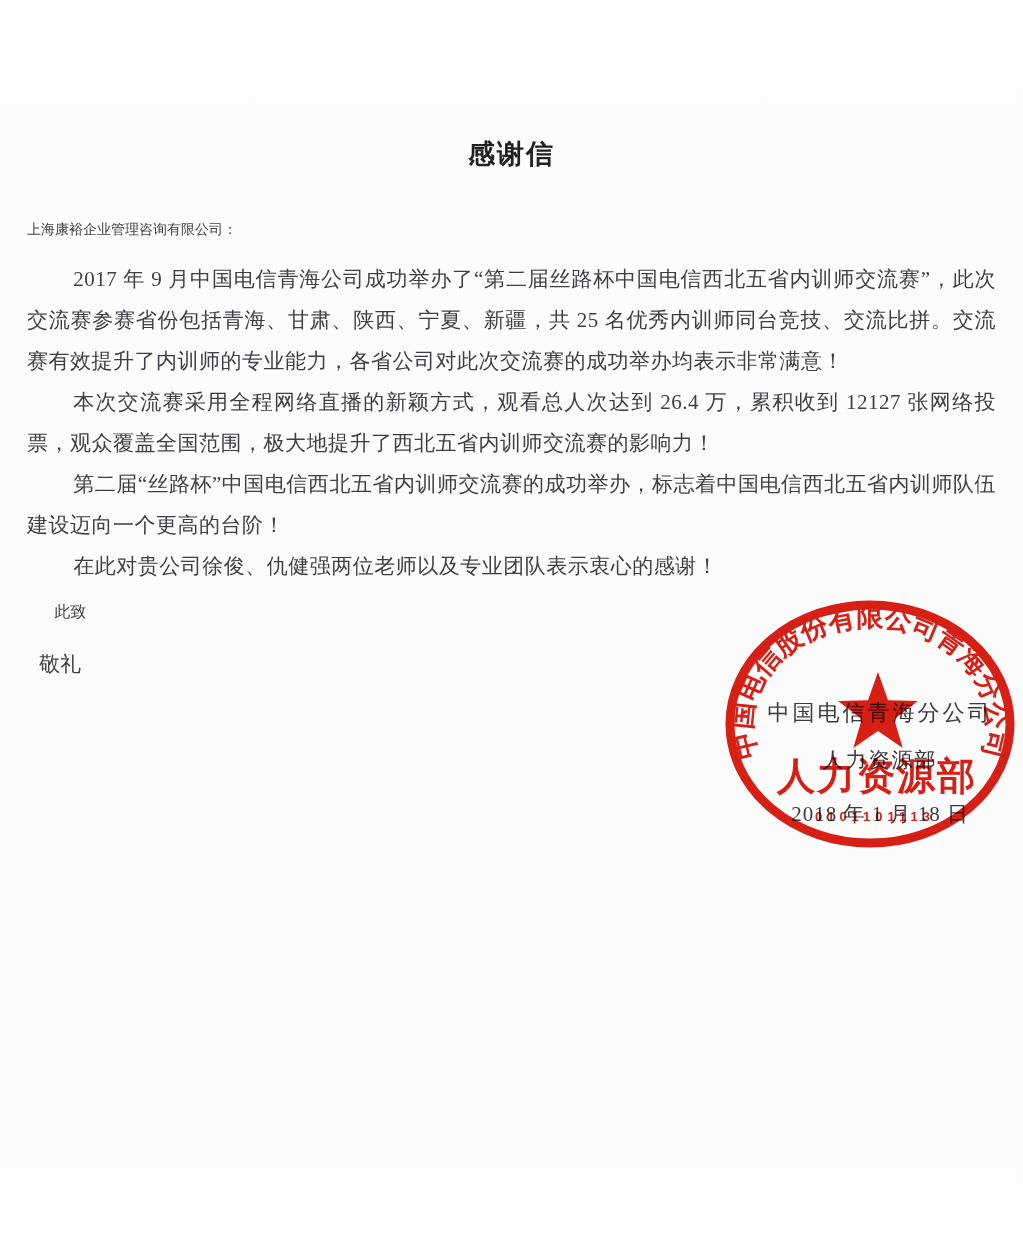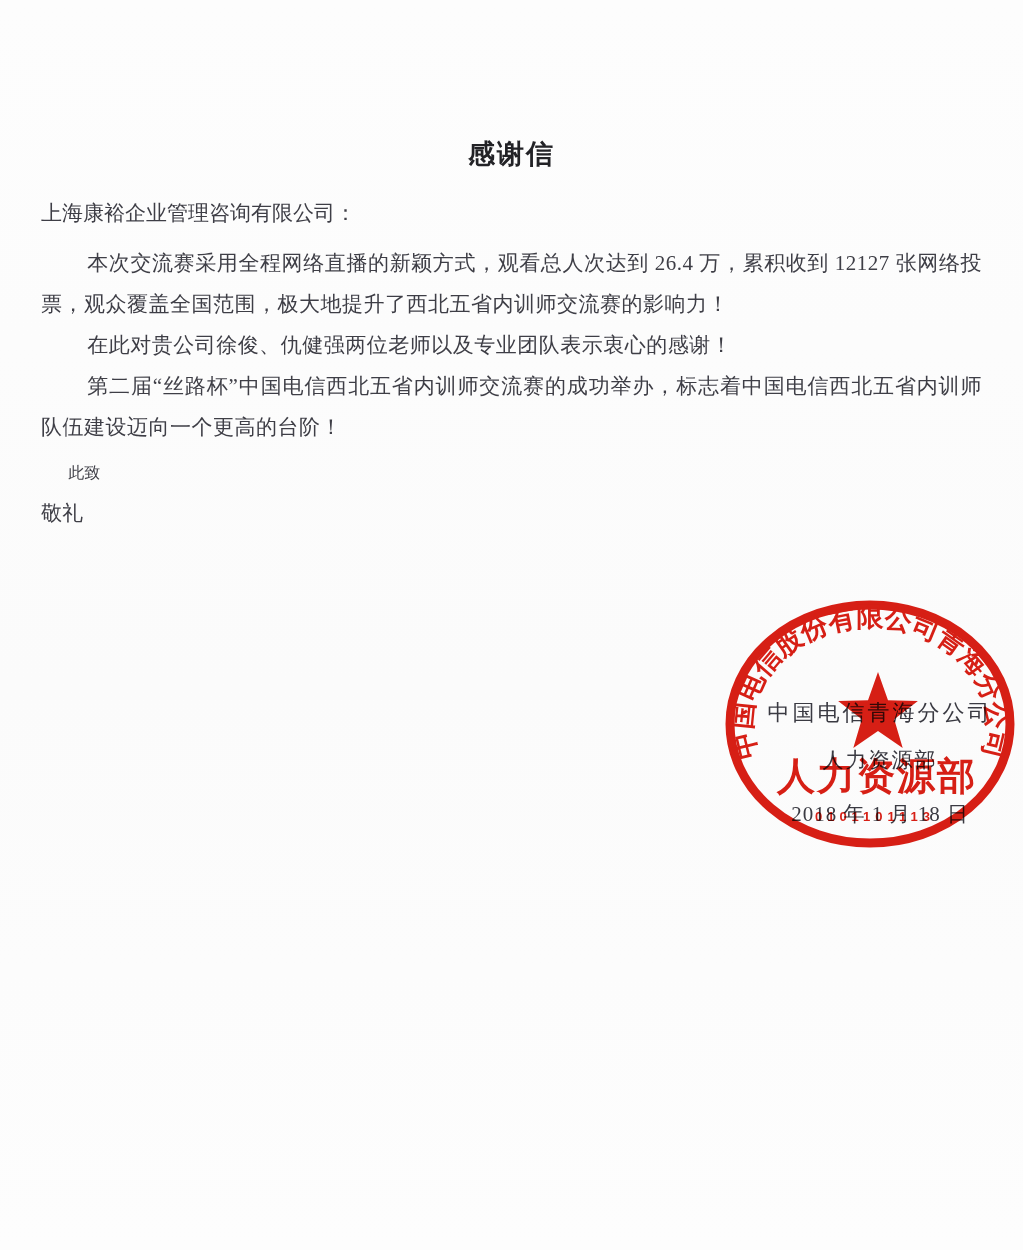--- a/index.html
+++ b/index.html
@@ -9,54 +9,54 @@
     font-family: "Liberation Serif", "DejaVu Serif", serif;
     overflow: hidden;
   }
   .page {
     position: relative;
     width: 1023px; height: 1250px;
     background: linear-gradient(180deg, #fdfdfd 0%, #fbfbfb 55%, #fdfdfd 100%);
     color: #3e3e46;
   }
   .content {
-    padding: 0 41px;
+    padding: 0 27px;
   }
   .title {
     margin: 0;
     padding-top: 139px;
     font-size: 27px;
     line-height: 30px;
     font-weight: bold;
     text-align: center;
     color: #222226;
     letter-spacing: 2px;
   }
   .salutation {
-    margin: 24px 0 9px 0;
-    font-size: 21px;
+    margin: 40px 0 9px 0;
+    font-size: 14px;
     line-height: 41px;
   }
   .para {
     margin: 0;
     font-size: 21px;
     line-height: 41px;
     text-align: justify;
     text-justify: inter-ideograph;
     text-indent: 2.2em;
     letter-spacing: 0.5px;
   }
   .cizhi {
     margin: 4px 0 0 0;
     font-size: 16px;
     line-height: 41px;
     text-indent: 1.7em;
   }
   .jingli {
-    margin: 0;
+    margin: 12px;
     font-size: 21px;
     line-height: 41px;
   }
   .signature {
     position: absolute;
     left: 745px;
     top: 700px;
     width: 270px;
     text-align: center;
     color: #3a3a42;
@@ -92,23 +92,24 @@
     font-weight: bold;
   }
 </style>
 </head>
 <body>
 
 <div class="page">
   <div class="content">
     <h1 class="title">感谢信</h1>
     <p class="salutation">上海康裕企业管理咨询有限公司：</p>
+    <p class="para">2017 年 9 月中国电信青海公司成功举办了“第二届丝路杯中国电信西北五省内训师交流赛”，此次交流赛参赛省份包括青海、甘肃、陕西、宁夏、新疆，共 25 名优秀内训师同台竞技、交流比拼。交流赛有效提升了内训师的专业能力，各省公司对此次交流赛的成功举办均表示非常满意！</p>
     <p class="para">本次交流赛采用全程网络直播的新颖方式，观看总人次达到 26.4 万，累积收到 12127 张网络投票，观众覆盖全国范围，极大地提升了西北五省内训师交流赛的影响力！</p>
+    <p class="para">第二届“丝路杯”中国电信西北五省内训师交流赛的成功举办，标志着中国电信西北五省内训师队伍建设迈向一个更高的台阶！</p>
     <p class="para">在此对贵公司徐俊、仇健强两位老师以及专业团队表示衷心的感谢！</p>
-    <p class="para">第二届“丝路杯”中国电信西北五省内训师交流赛的成功举办，标志着中国电信西北五省内训师队伍建设迈向一个更高的台阶！</p>
     <p class="cizhi">此致</p>
     <p class="jingli">敬礼</p>
   </div>
 
   <div class="signature">
     <div class="sig-company">中国电信青海分公司</div>
     <div class="sig-dept">人力资源部</div>
     <div class="sig-date">2018 年 1 月 18 日</div>
   </div>
 

